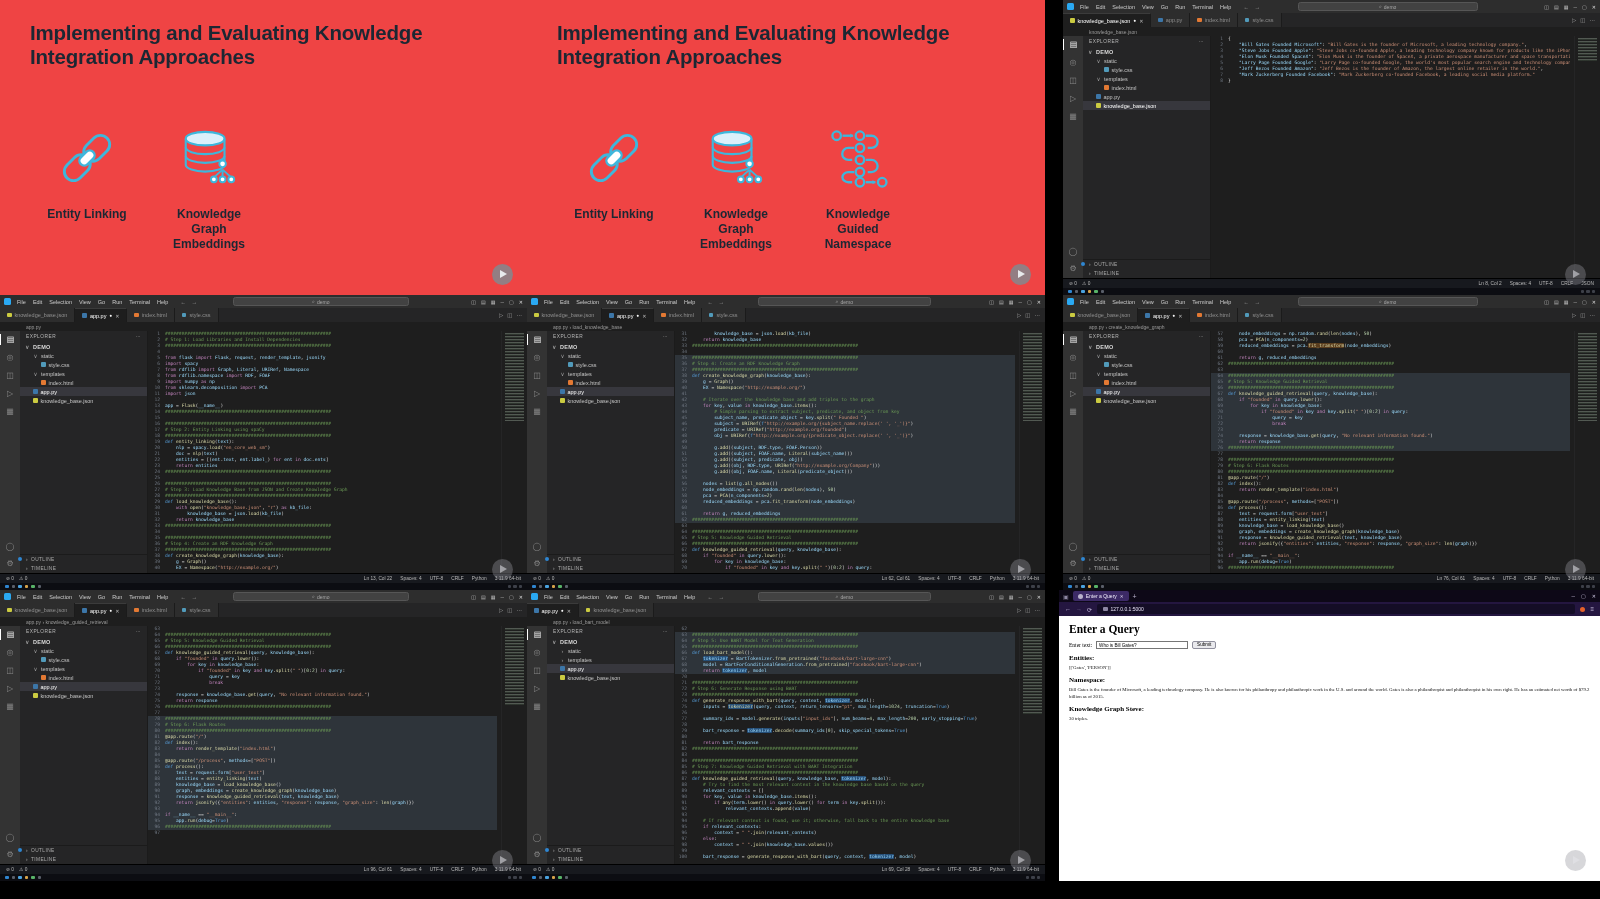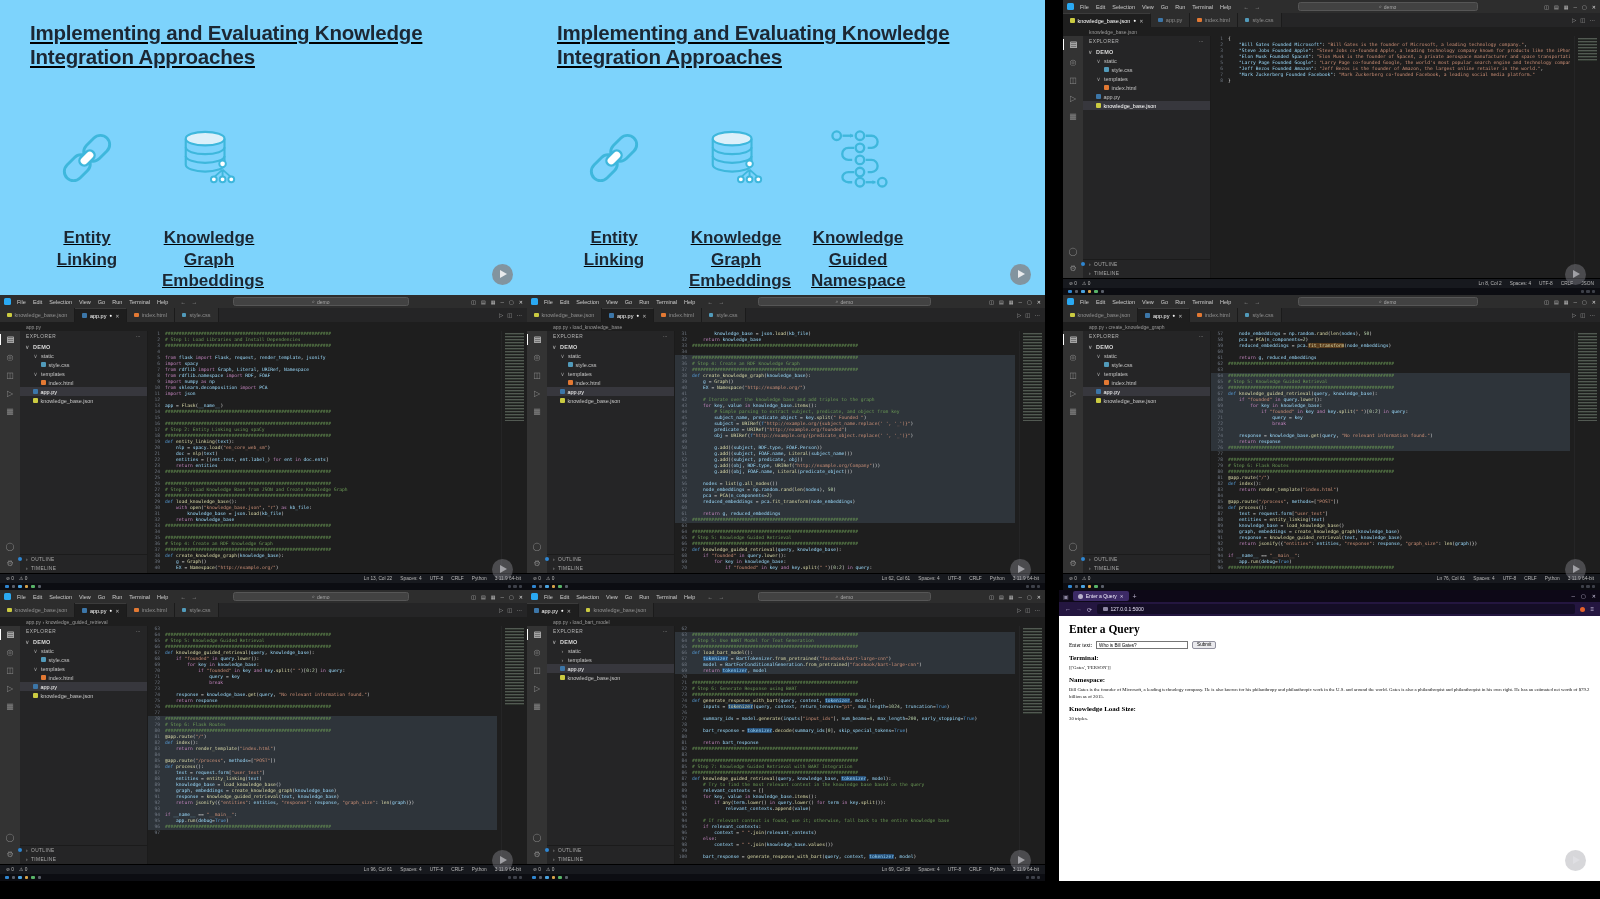--- a/index.html
+++ b/index.html
@@ -1,29 +1,29 @@
 <!DOCTYPE html>
 <html><head>
 <meta charset="utf-8">
 <title>Recreation</title>
 <style>
   html,body{margin:0;padding:0;background:#000;}
   *{box-sizing:border-box;}
   .board{position:relative;width:1600px;height:899px;background:#000;overflow:hidden;font-family:"Liberation Sans",sans-serif;}
   .tile{position:absolute;overflow:hidden;}
-  .tile.slide{background:#7dd3fc;text-decoration:underline;}
+  .tile.slide{background:#ef4444;}
   .tile.dark{background:#000;}
 
   
   .sl-title{margin:0;padding:21px 30px 0 30px;font-size:20.5px;line-height:1.18;font-weight:700;color:#1c2733;letter-spacing:-.2px;max-width:480px;}
   .sl-row{display:flex;padding-left:26px;margin-top:42px;}
   .sl-item{width:122px;text-align:center;}
   .sl-icon{height:78px;display:flex;align-items:flex-end;justify-content:center;}
   .sl-icon svg{display:block;}
-  .sl-label{margin-top:38px;font-size:17px;font-weight:700;color:#1c2733;line-height:1.25;padding:0 14px;}
+  .sl-label{margin-top:18px;font-size:12px;font-weight:700;color:#1c2733;line-height:1.25;padding:0 14px;}
 
   
   .wm{position:absolute;right:14px;bottom:10px;width:21px;height:21px;border-radius:50%;background:rgba(130,136,142,.85);}
   .wm::after{content:"";position:absolute;left:8px;top:6px;border-left:7px solid #e8eaec;border-top:4.5px solid transparent;border-bottom:4.5px solid transparent;}
   .wm.wm-dark{background:rgba(150,150,158,.38);}
   .wm.wm-dark::after{border-left-color:rgba(230,230,235,.55);}
 
   
   .vsc{position:absolute;top:0;bottom:0;left:0;right:0;background:#1e1e1e;color:#cccccc;display:flex;flex-direction:column;font-size:5.5px;}
   .rcol .vsc{left:18px;}
@@ -1251,24 +1251,24 @@
         <span class="ff-ext"></span>
         <span class="nav-ic">≡</span>
       </div>
       <div class="ff-page">
         <h1>Enter a Query</h1>
         <div class="qform">
           <label>Enter text:</label>
           <input value="Who is Bill Gates?" style="">
           <button>Submit</button>
         </div>
-        <h2>Terminal:</h2>
+        <h2>Entities:</h2>
         <p class="pv">[['Gates', 'PERSON']]</p>
         <h2>Namespace:</h2>
         <p class="pv">Bill Gates is the founder of Microsoft, a leading technology company. He is also known for his philanthropy and philanthropic work in the U.S. and around the world. Gates is also a philanthropist and philanthropist in his own right. He has an estimated net worth of $79.2 billion as of 2015.</p>
-        <h2>Knowledge Load Size:</h2>
+        <h2>Knowledge Graph Steve:</h2>
         <p class="pv">30 triples.</p>
       </div>
     </div>
     <div class="wm wm-dark"></div>
   </section>
 
 </div>
 
 </body></html>

